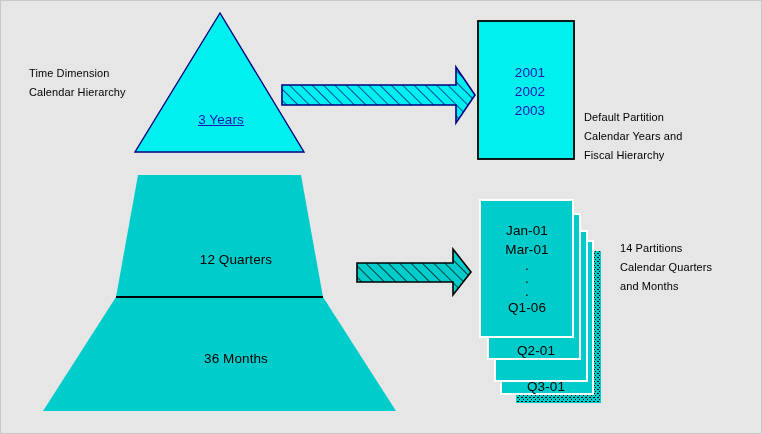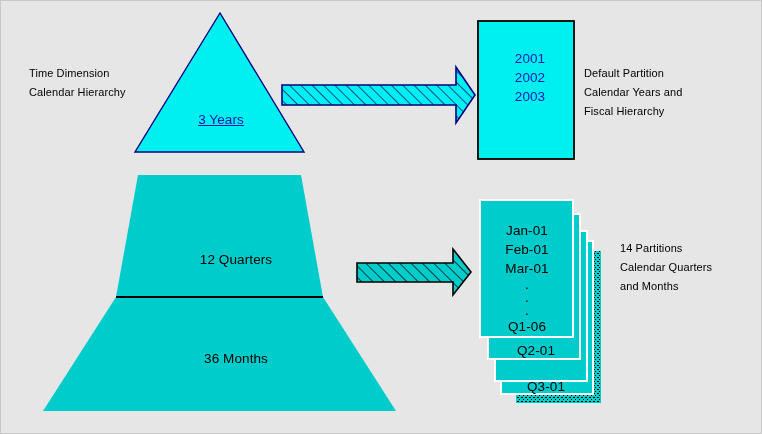--- a/index.html
+++ b/index.html
@@ -43,21 +43,21 @@
   .black-text { color: #000000; }
 
   #label-time-dimension { left: 28px;  top: 63px;  }
   #label-default-partition { left: 583px; top: 63px;  }
   #label-twelve-partitions { left: 619px; top: 238px; }
 
   #text-3-years   { left: 175px; top: 109px; width: 90px; text-decoration: underline; }
   #text-12-quarters { left: 140px; top: 224px; width: 190px; margin-top: 25px; }
   #text-36-months  { left: 140px; top: 348px; width: 190px; }
 
-  #text-years-box { left: 486px; top: 48px; width: 86px; }
+  #text-years-box { left: 486px; top: 62px; width: 86px; }
 
   #text-card1 {
     left: 484px; top: 220px; width: 84px;
   }
   #text-card2 { left: 493px; top: 340px; width: 84px; }
   #text-card3 { left: 503px; top: 364px; width: 84px; margin-top: 12px; }
 
   .dotrow { display: block; line-height: 13px; font-size: 13.5px; }
 </style>
 </head>
@@ -97,35 +97,35 @@
     <polygon points="560,250 600,250 600,402 515,402 515,391 560,391" fill="url(#ditherTeal)" stroke="none"></polygon>
     <rect x="500" y="240" width="92" height="153" fill="#00CCCC" stroke="#FFFFFF" stroke-width="2"></rect>
     <rect x="494" y="230" width="92" height="150" fill="#00CCCC" stroke="#FFFFFF" stroke-width="2"></rect>
     <rect x="487" y="213" width="92" height="145" fill="#00CCCC" stroke="#FFFFFF" stroke-width="2"></rect>
     <rect x="479" y="199" width="93" height="137" fill="#00CCCC" stroke="#FFFFFF" stroke-width="2"></rect>
   </svg>
 
   <div class="lbl black-text" id="label-time-dimension" style="white-space: pre;">Time Dimension
 Calendar Hierarchy</div>
 
-  <div class="lbl black-text" id="label-default-partition" style="white-space: pre;">Default Partition
+  <div class="lbl black-text" id="label-default-partition" style="white-space: pre; margin-top: 44px;">Default Partition
 Calendar Years and
 Fiscal Hierarchy</div>
 
   <div class="lbl black-text" id="label-twelve-partitions" style="white-space: pre;">14 Partitions
 Calendar Quarters
 and Months</div>
 
   <div class="shape-text navy-text" id="text-3-years">3 Years</div>
 
   <div class="shape-text black-text" id="text-12-quarters">12 Quarters</div>
 
   <div class="shape-text black-text" id="text-36-months">36 Months</div>
 
   <div class="shape-text navy-text" id="text-years-box"><div>2001</div><div>2002</div><div>2003</div></div>
 
-  <div class="shape-text black-text" id="text-card1"><div>Jan-01</div><div>Feb-01</div><div>Mar-01</div><div class="dotrow">.</div><div class="dotrow">.</div><div class="dotrow">.</div><div>Q1-06</div></div>
+  <div class="shape-text black-text" id="text-card1"><div>Jan-01</div><div>Mar-01</div><div class="dotrow">.</div><div class="dotrow">.</div><div class="dotrow">.</div><div>Q1-06</div></div>
 
   <div class="shape-text black-text" id="text-card2">Q2-01</div>
 
   <div class="shape-text black-text" id="text-card3">Q3-01</div>
 
 </div>
 
 </body></html>

